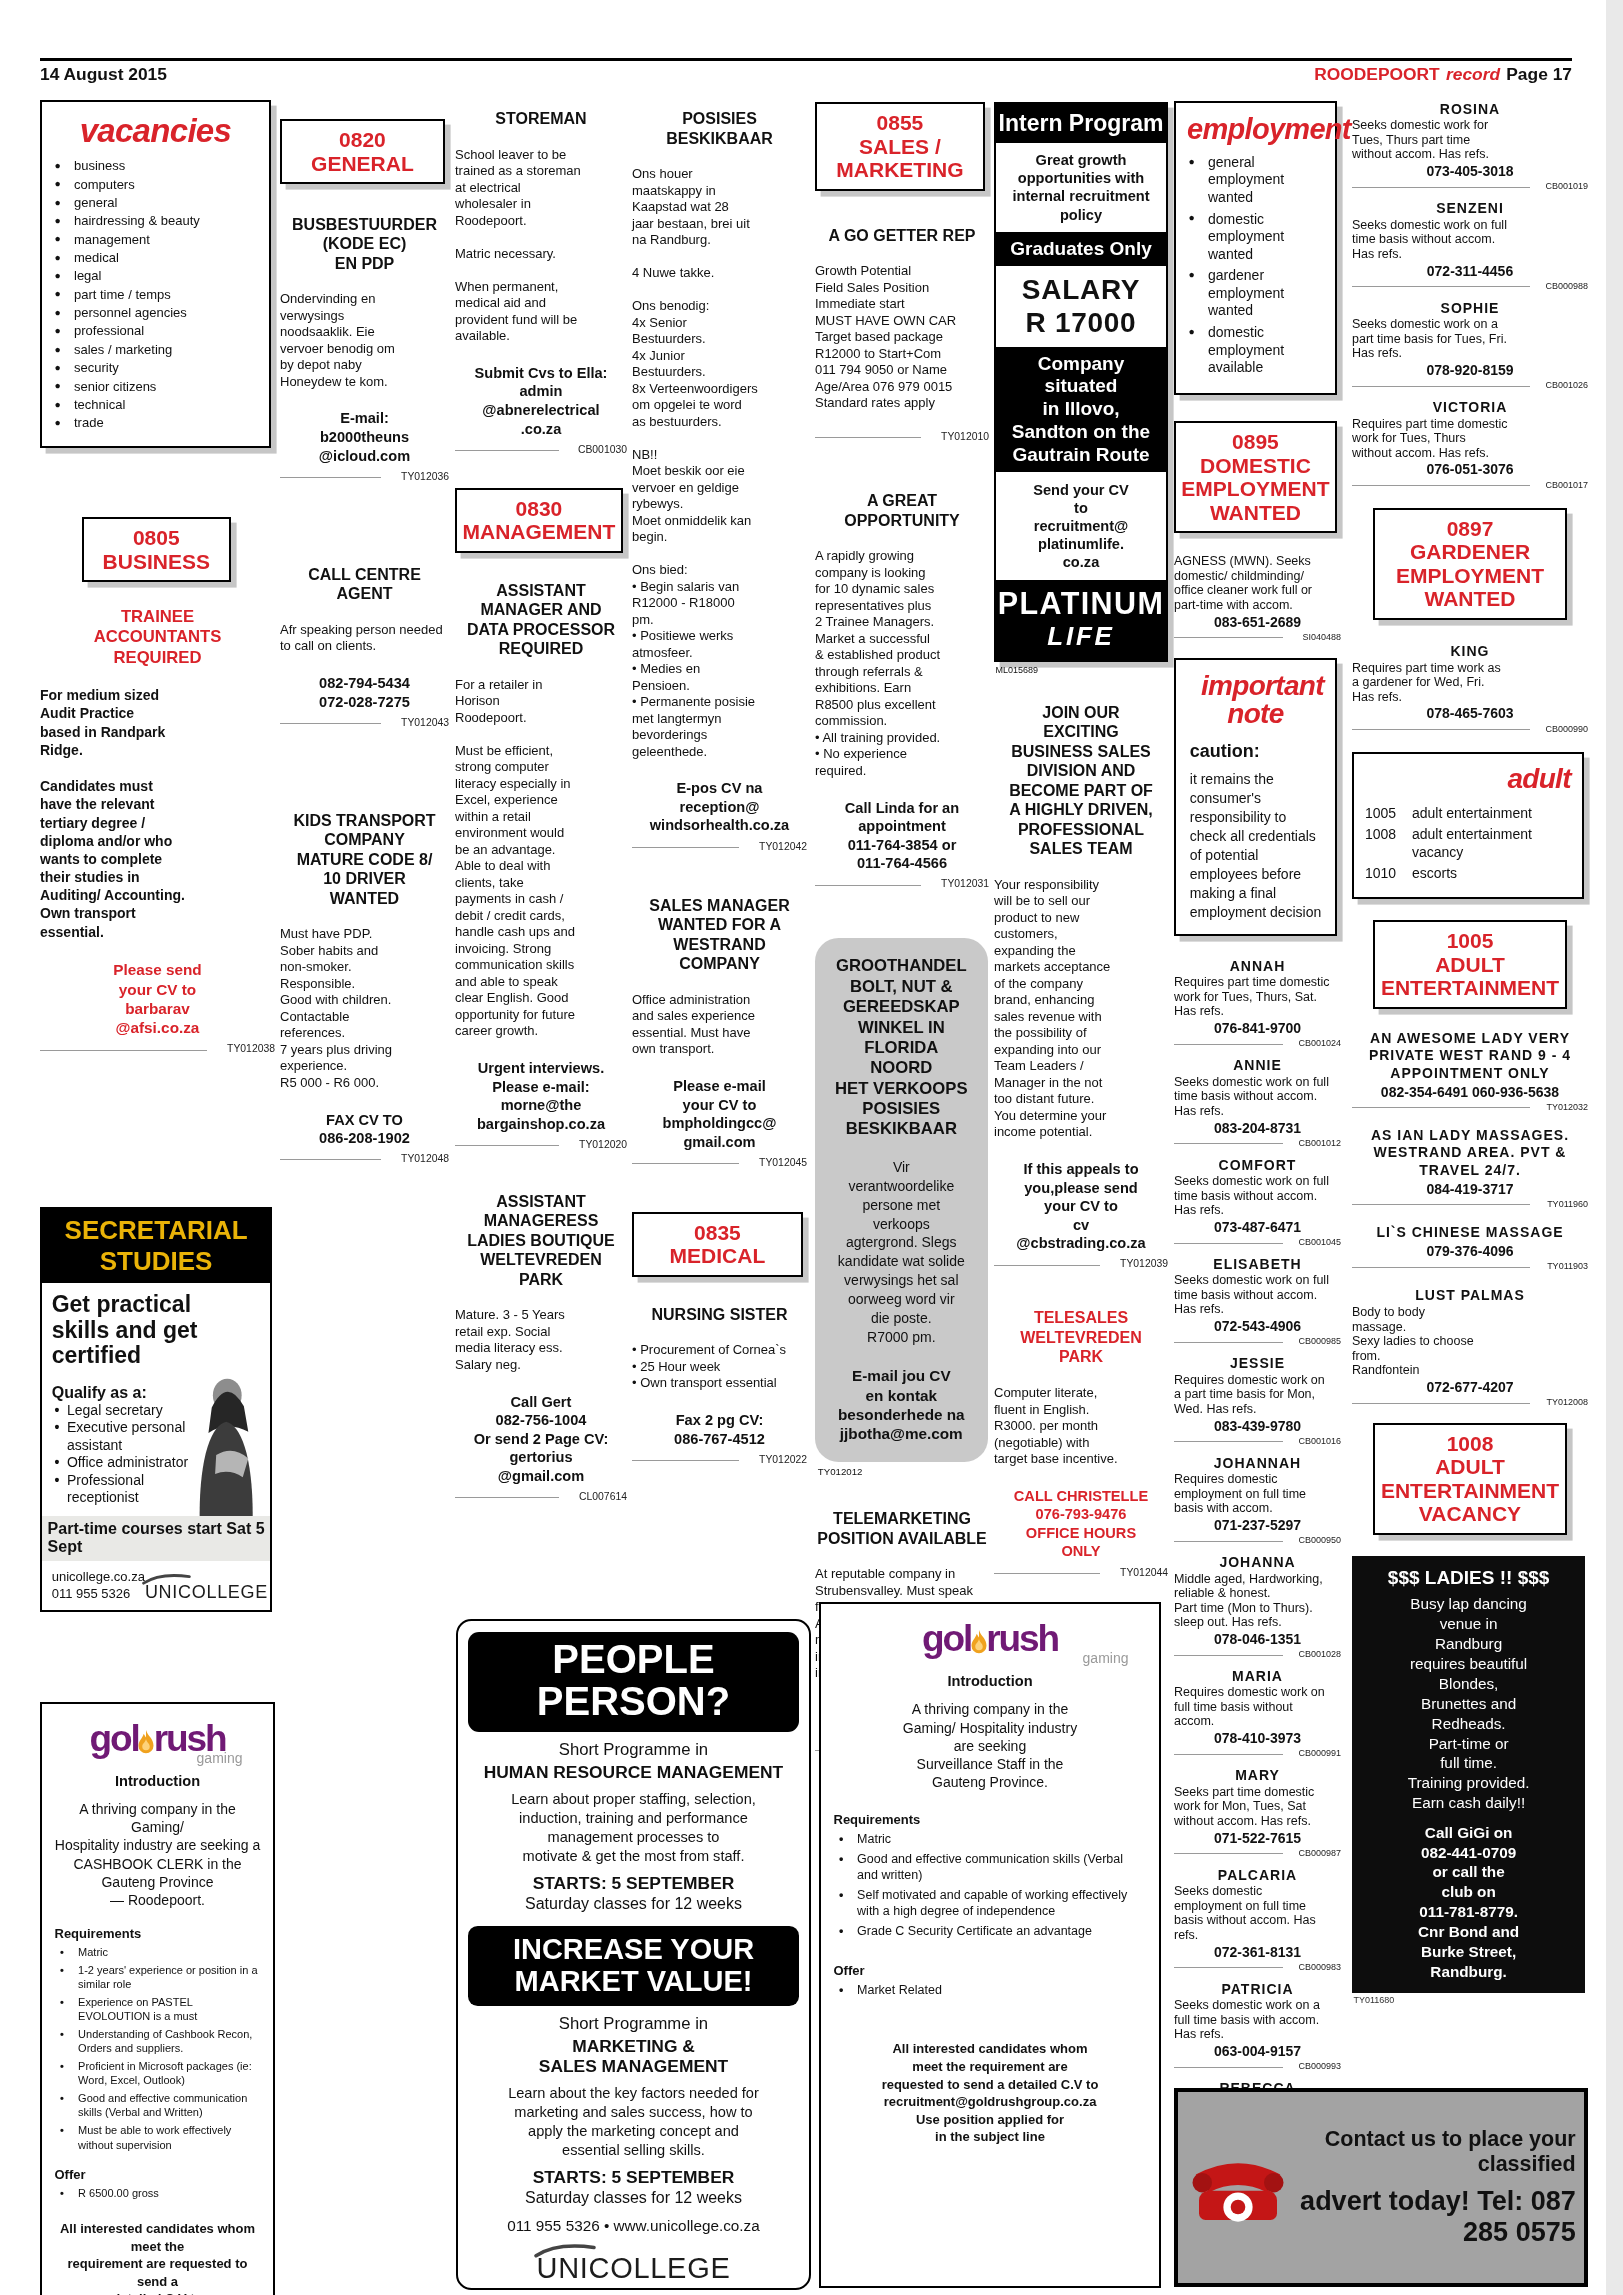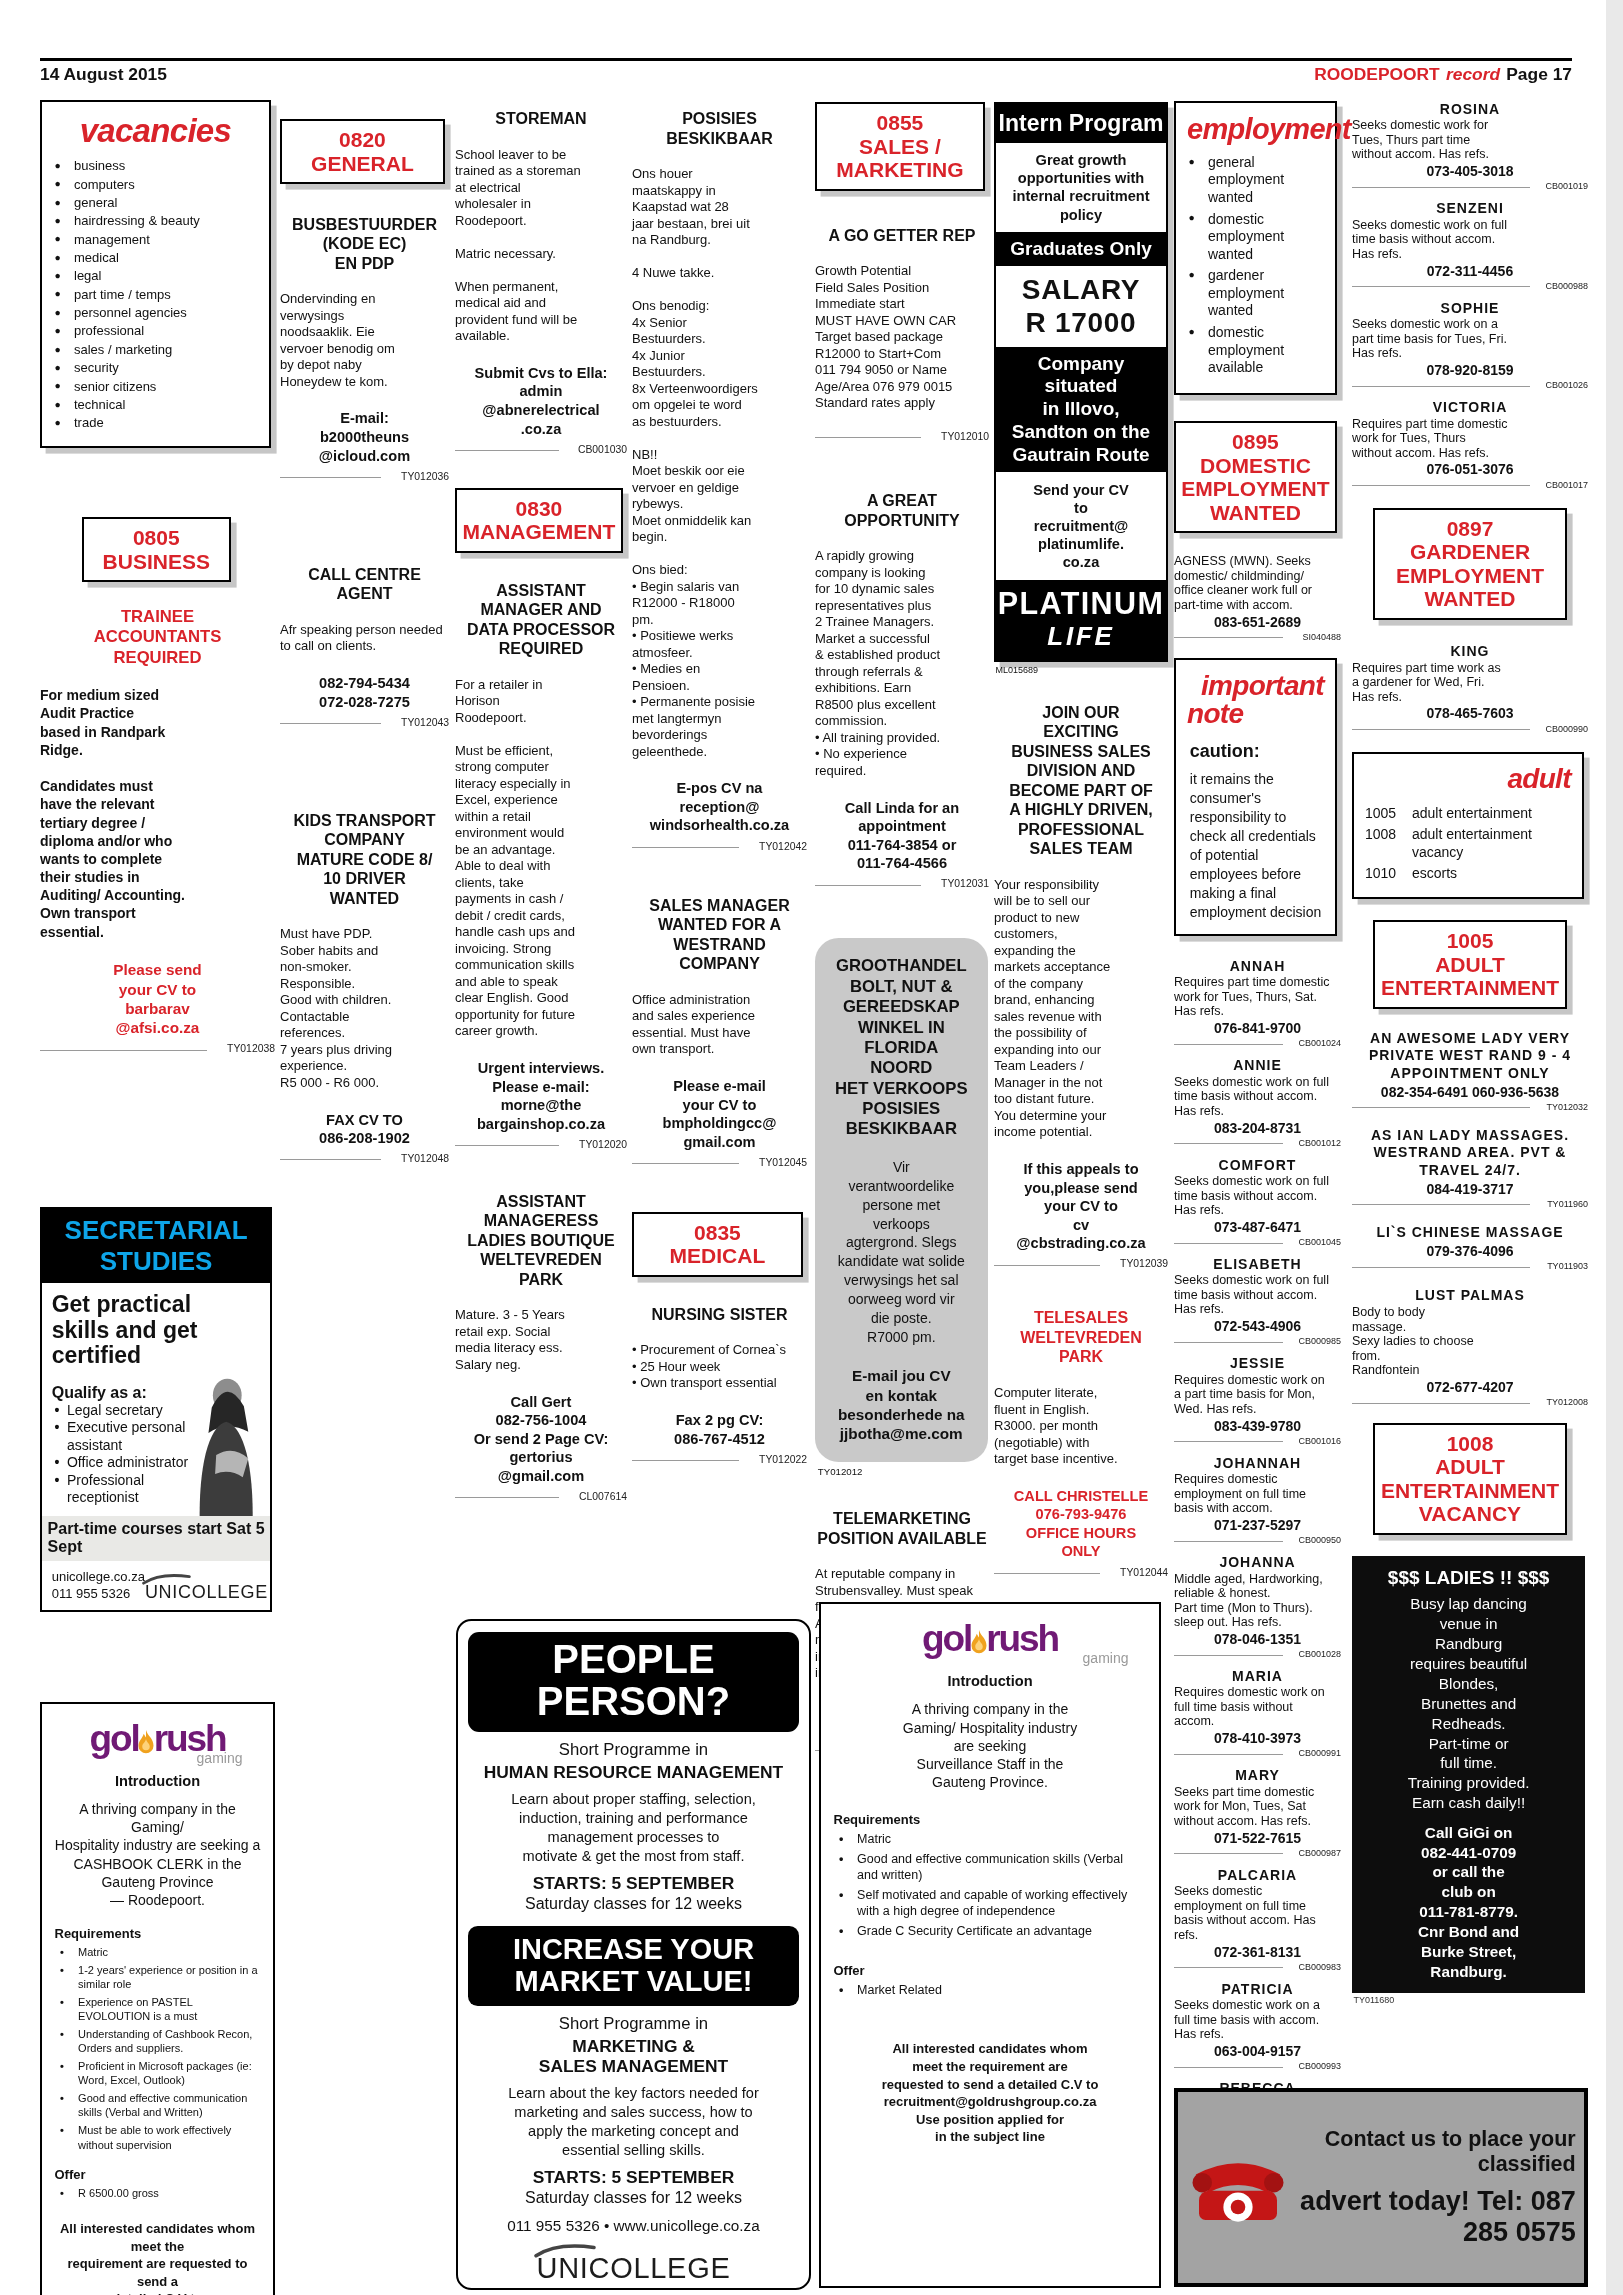--- a/index.html
+++ b/index.html
@@ -43,21 +43,21 @@
   .l-b{font-size:12.5px;line-height:1.16;white-space:pre-line;}
   .l-p{font-weight:bold;text-align:center;font-size:14px;margin-top:1.4px;}
   .l-t:empty,.l-b:empty,.l-p:empty{display:none;}
   .l-c{position:relative;text-align:right;font-size:9px;margin-top:2.1px;color:#222;margin-bottom:7px;}
   .l-c::before{content:"";position:absolute;left:0;right:58px;top:55%;border-top:0.7px solid #9a9a9a;}
   
   .c1t .adt{font-size:16.7px;} .c1t .adb{font-weight:bold;font-size:14px;line-height:1.3;}
   .c1t .adp{font-size:15.3px;}
   
   .sec{border:2.8px solid #000;margin-right:2.8px;position:relative;background:#fff;}
-  .sec-bar{background:#000;color:#0ea5e9;font-weight:bold;font-size:26px;text-align:center;padding:5.6px 1.4px;letter-spacing:0;}
+  .sec-bar{background:#000;color:#eab308;font-weight:bold;font-size:26px;text-align:center;padding:5.6px 1.4px;letter-spacing:0;}
   .sec-in{padding:9.7px 9.7px 7px;position:relative;}
   .sec-head{font-weight:bold;font-size:23px;line-height:1.1;white-space:pre-line;}
   .sec-q{font-weight:bold;font-size:16px;margin-top:15.3px;}
   .sec-it{font-size:14px;line-height:1.25;padding-left:15.3px;position:relative;width:139px;}
   .sec-it::before{content:"\2022";position:absolute;left:2.8px;font-weight:bold;}
   .sec-band{background:#e9e9e6;font-weight:bold;font-size:16px;padding:4.2px 5.6px;margin:9.7px -9.7px 7px;}
   .sec-foot{display:flex;justify-content:space-between;align-items:flex-end;}
   .sec-site{font-size:13px;line-height:1.35;}
   .sec-photo{position:absolute;right:4.2px;top:83px;}
   
@@ -642,21 +642,21 @@
     <div class="ls" style="margin-top:21px">
       <div class="l-b">AGNESS (MWN). Seeks
 domestic/ childminding/
 office cleaner work full or
 part-time with accom.</div>
       <div class="l-p">083-651-2689</div>
       <div class="l-c">SI040488</div>
     </div>
     <div class="bigbox" style="margin-top:16.7px">
       <div class="btitle" style="font-size:28px;text-align:right">important</div>
-      <div class="btitle" style="font-size:28px;text-align:left;margin-top:-4.2px">note</div>
+      <div class="btitle" style="font-size:28px;text-align:center;margin-top:-4.2px">note</div>
       <div class="nt-c">caution:</div>
       <div class="nt-b">it remains the
 consumer's
 responsibility to
 check all credentials
 of potential
 employees before
 making a final
 employment decision</div>
     </div>

